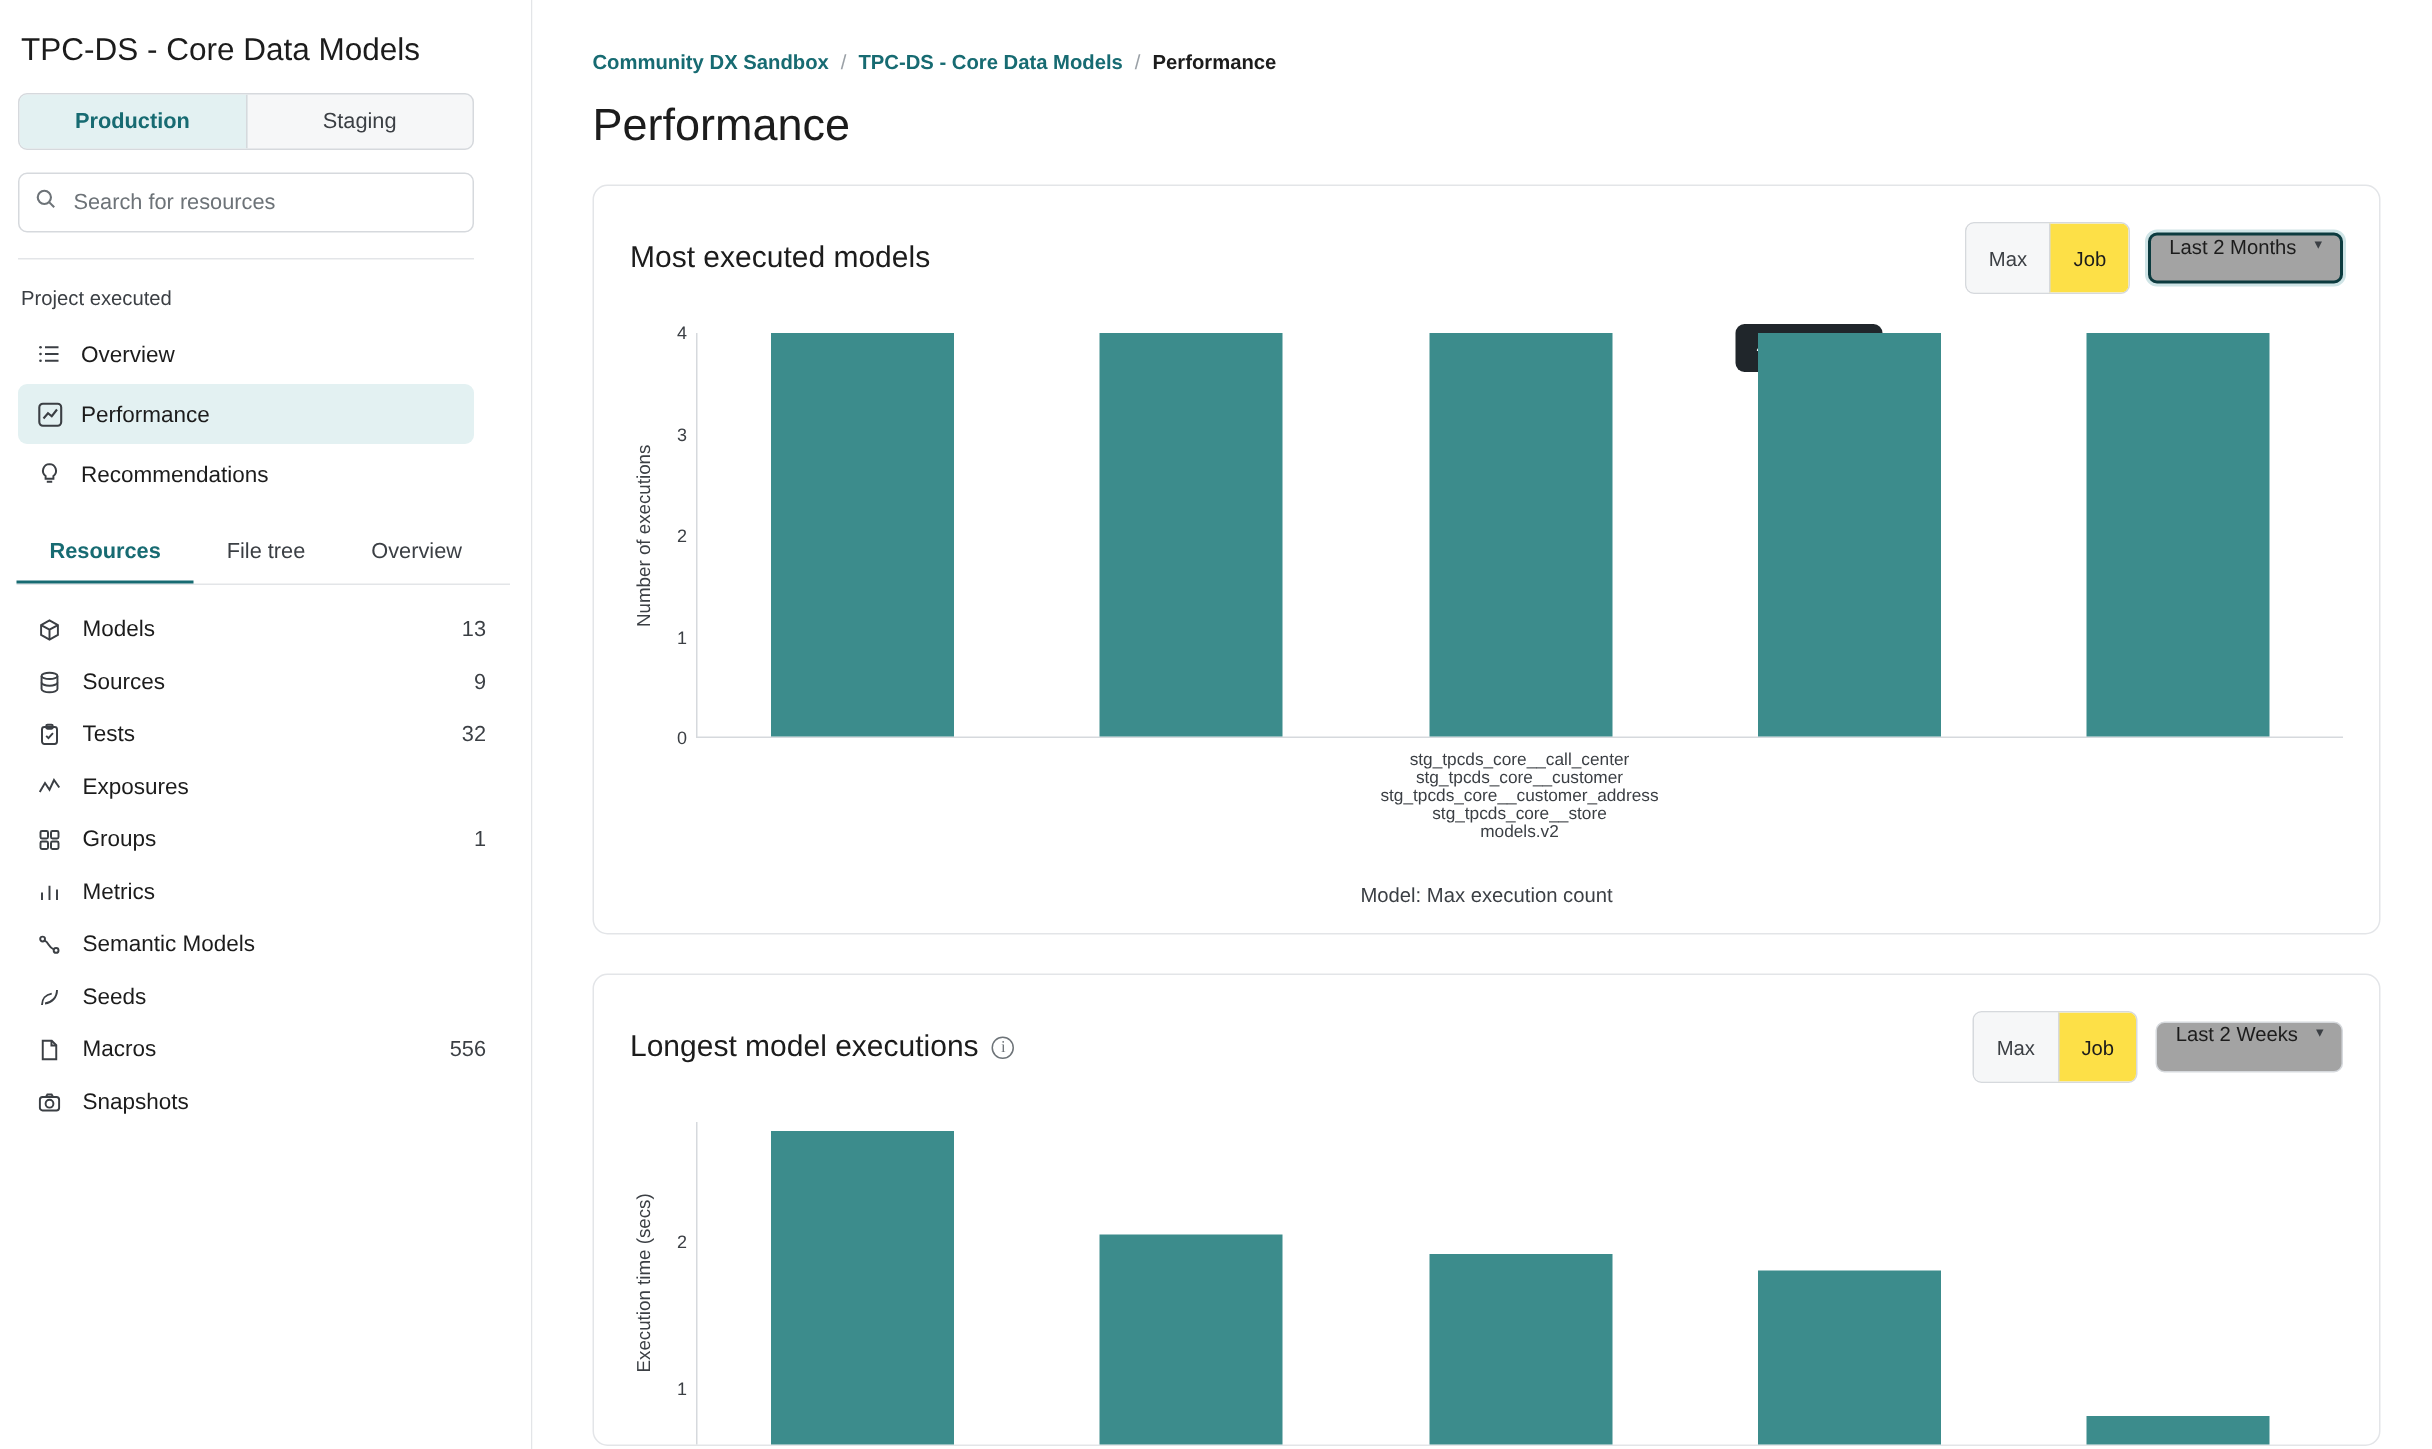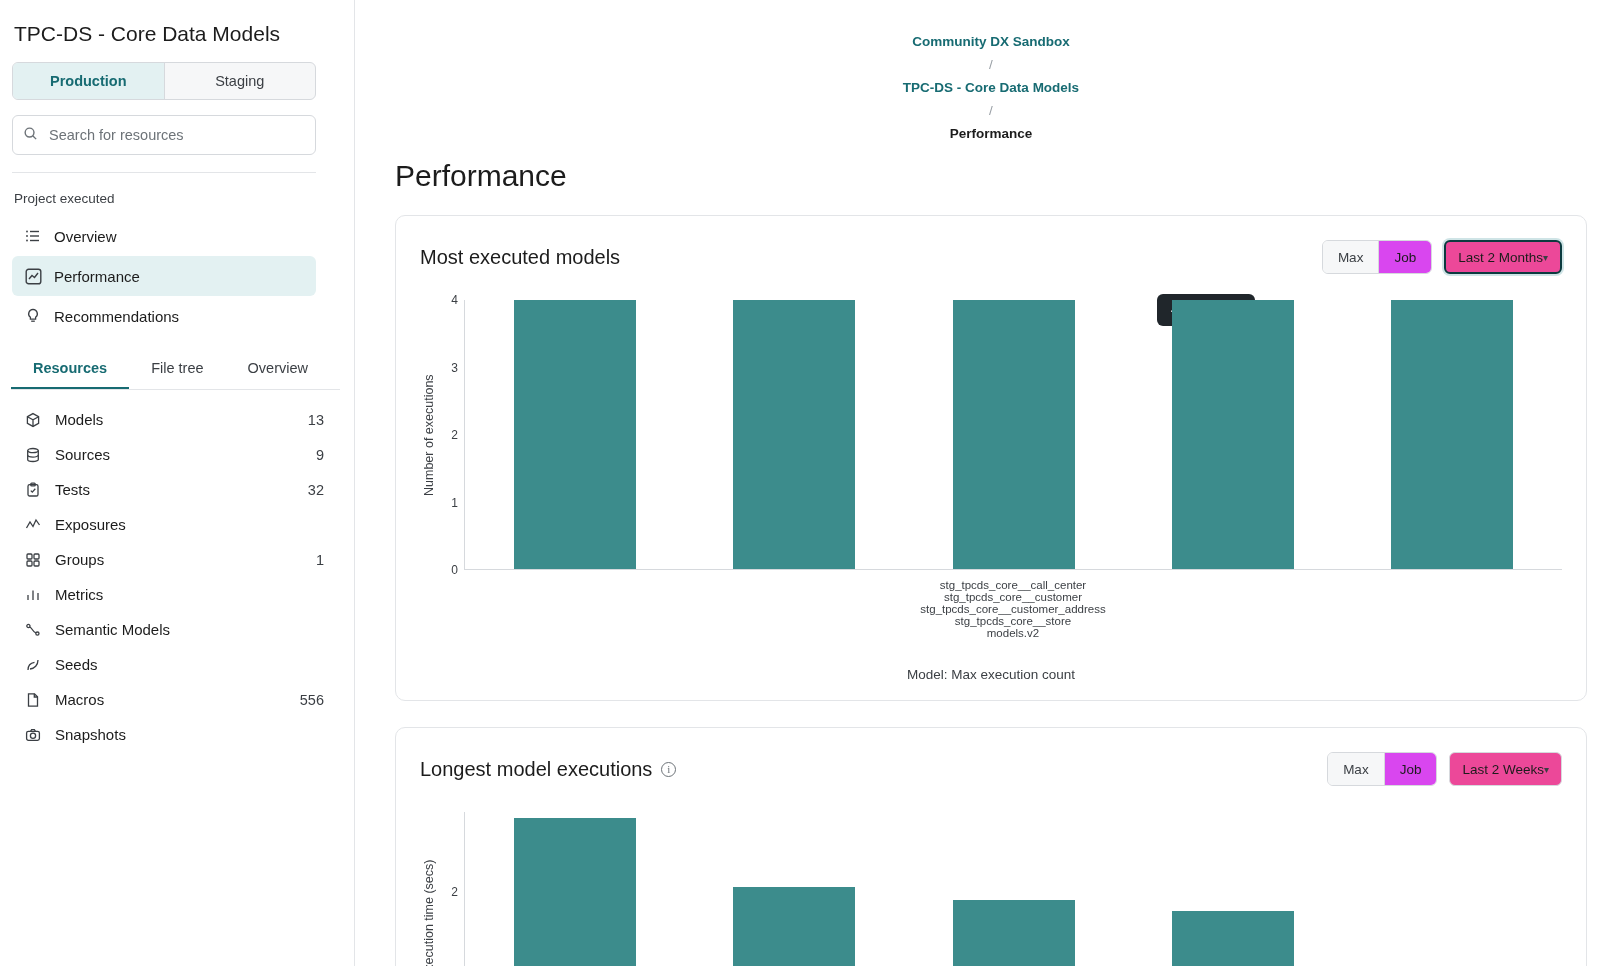--- a/index.html
+++ b/index.html
@@ -132,21 +132,20 @@
     overflow: hidden;
     padding: 0 34px 0 40px;
     background: #fff;
   }
   .breadcrumb {
     display: flex; align-items: center; gap: 8px;
     font-size: 13.5px;
     padding-top: 34px;
     font-weight: 600;
     color: #176b72;
-    flex-direction: column;
   }
   .breadcrumb .sep { color: #9aa0a6; font-weight: 400; }
   .breadcrumb .current { color: #1c1c1c; }
   .page-title {
     font-size: 30px;
     font-weight: 400;
     margin: 18px 0 22px 0;
     color: #1c1c1c;
   }
   .card {
@@ -164,41 +163,42 @@
     font-size: 20px;
     color: #1c1c1c;
     display: flex; align-items: center; gap: 9px;
   }
   .controls { display: flex; align-items: center; gap: 12px; }
   .seg {
     display: flex;
     border: 1px solid #d6d9dd;
     border-radius: 6px;
     overflow: hidden;
-    height: 34px;
+    height: 48px;
   }
   .seg div {
     padding: 0 15px;
     display: flex; align-items: center;
     font-size: 13.5px;
     color: #3b3f44;
     cursor: pointer;
     background: #f6f7f8;
   }
-  .seg .on { background: #d946ef; color: #1c1c1c; border-left: 1px solid #d6d9dd; }
+  .seg .on { background: #fde047; color: #1c1c1c; border-left: 1px solid #d6d9dd; }
   .select {
     height: 34px;
     border: 1px solid #d6d9dd;
     border-radius: 6px;
-    display: flex; align-items: center;
+    display: flex; 
+    gap: 12px;
     padding: 0 12px;
     font-size: 13.5px;
     color: #1c1c1c;
     cursor: pointer;
-    background: #ec4899;
+    background: #a3a3a3;
   }
   .select.focused {
     border: 2px solid #0c3b3f;
     box-shadow: 0 0 0 2px #cfe4e6;
   }
   .chev { font-size: 10px; color: #3b3f44; }
 
   
   .chart-area { position: relative; margin-top: 26px; }
   .chart-body { display: flex; }

